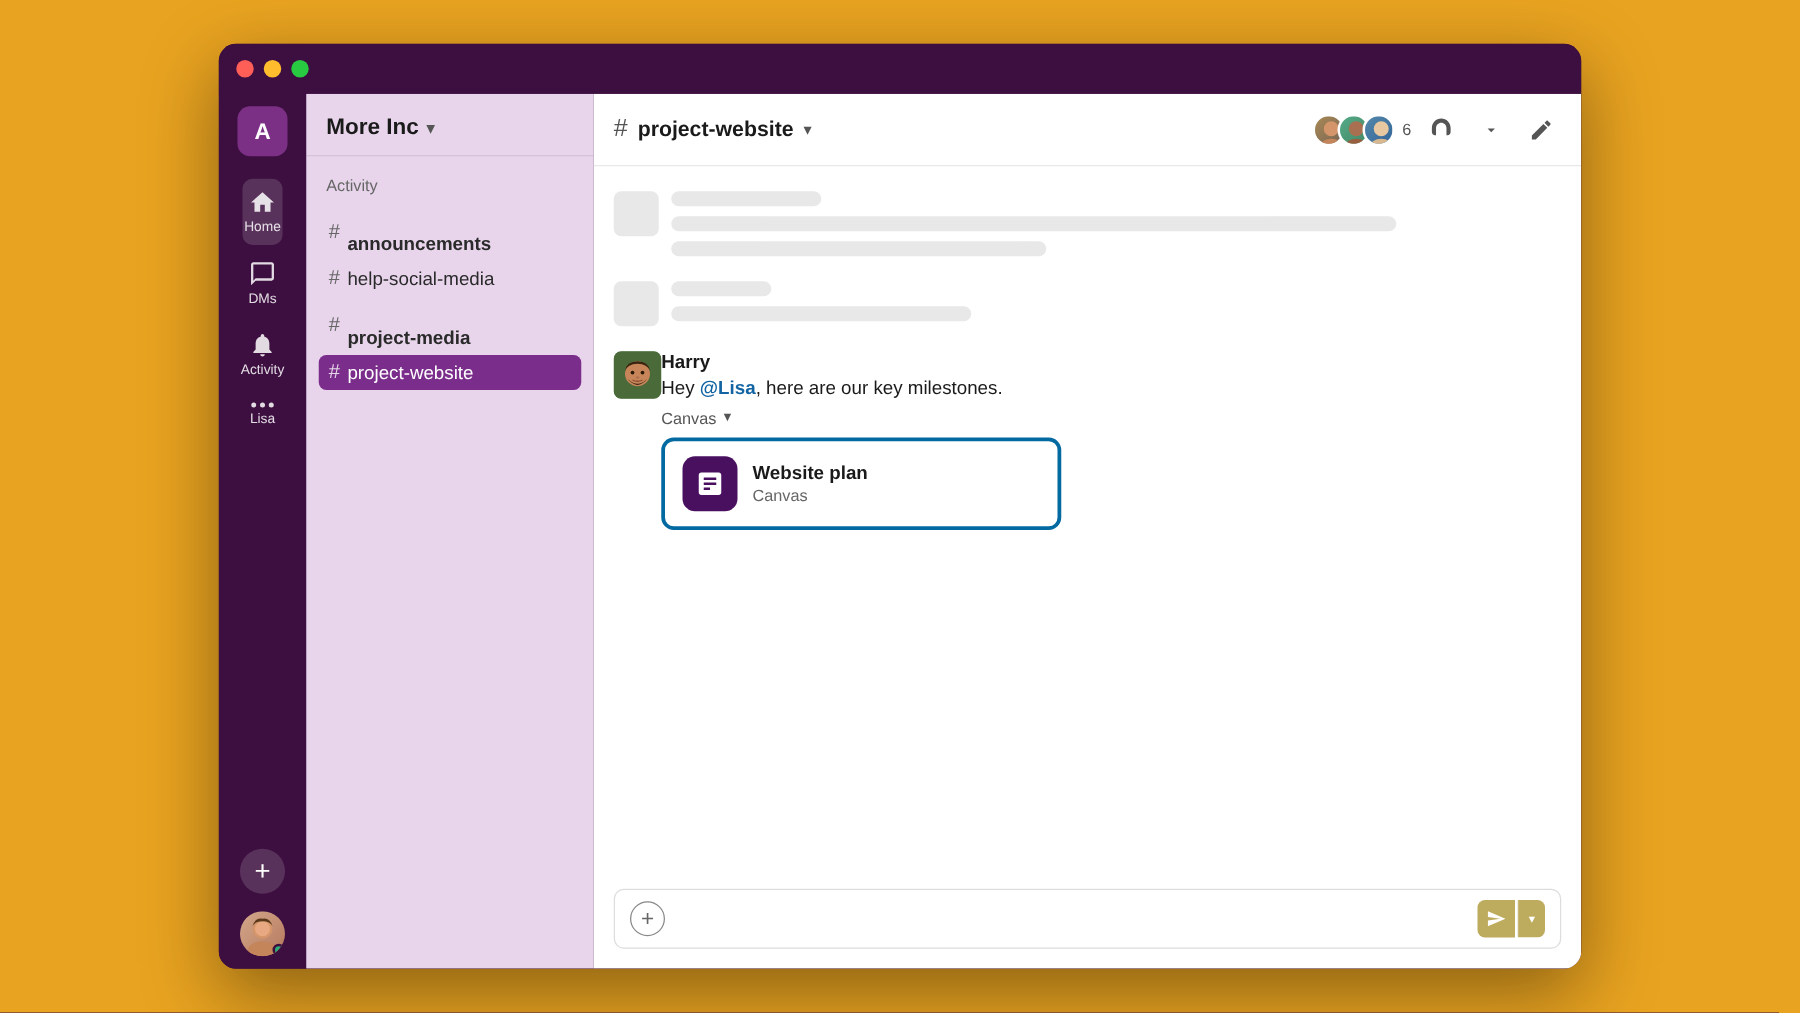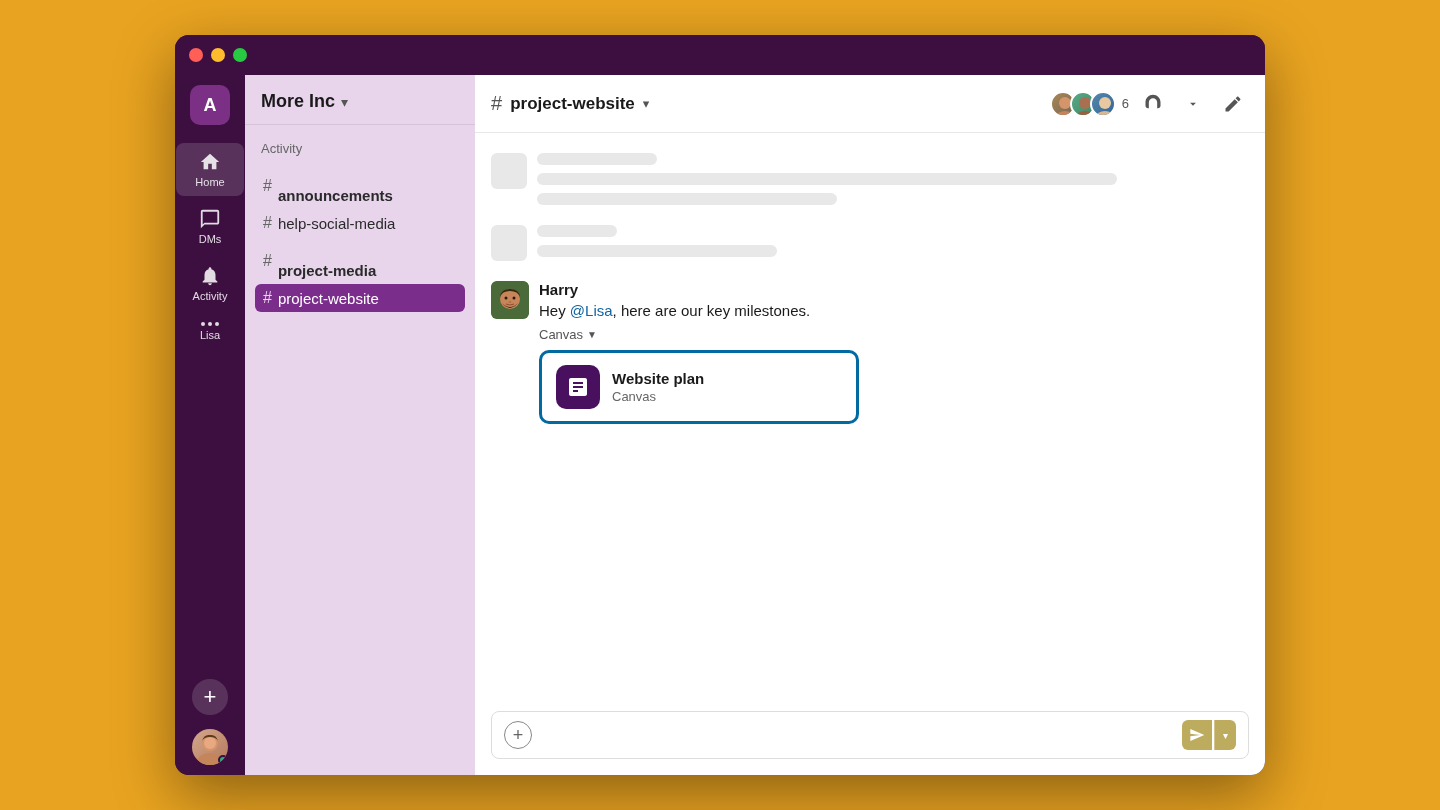--- a/index.html
+++ b/index.html
@@ -73,21 +73,21 @@
       cursor: pointer;
     }
     .nav-item {
       display: flex;
       flex-direction: column;
       align-items: center;
       gap: 3px;
       padding: 8px 6px;
       border-radius: 8px;
       cursor: pointer;
-      width: 68px;
+      width: 32px;
     }
     .nav-item.active {
       background: rgba(255,255,255,0.15);
     }
     .nav-item svg {
       width: 22px;
       height: 22px;
       fill: rgba(255,255,255,0.85);
     }
     .nav-item-label {
@@ -312,21 +312,20 @@
       gap: 8px;
       flex: 1;
     }
     .skeleton-line {
       height: 12px;
       border-radius: 6px;
       background: #e8e8e8;
     }
     .real-message {
       display: flex;
-      gap: 10px;
       align-items: flex-start;
     }
     
     .harry-avatar {
       width: 38px;
       height: 38px;
       border-radius: 6px;
       background: #5a7a4a;
       flex-shrink: 0;
       position: relative;
@@ -341,21 +340,21 @@
       color: #1a1a1a;
       margin-bottom: 2px;
     }
     .message-text {
       font-size: 15px;
       color: #1a1a1a;
       line-height: 1.4;
     }
     .mention {
       color: #1264A3;
-      font-weight: 400;
+      font-weight: 700;
     }
     .canvas-attachment-label {
       display: flex;
       align-items: center;
       gap: 4px;
       margin-top: 6px;
       font-size: 13px;
       color: #555;
       cursor: pointer;
     }

